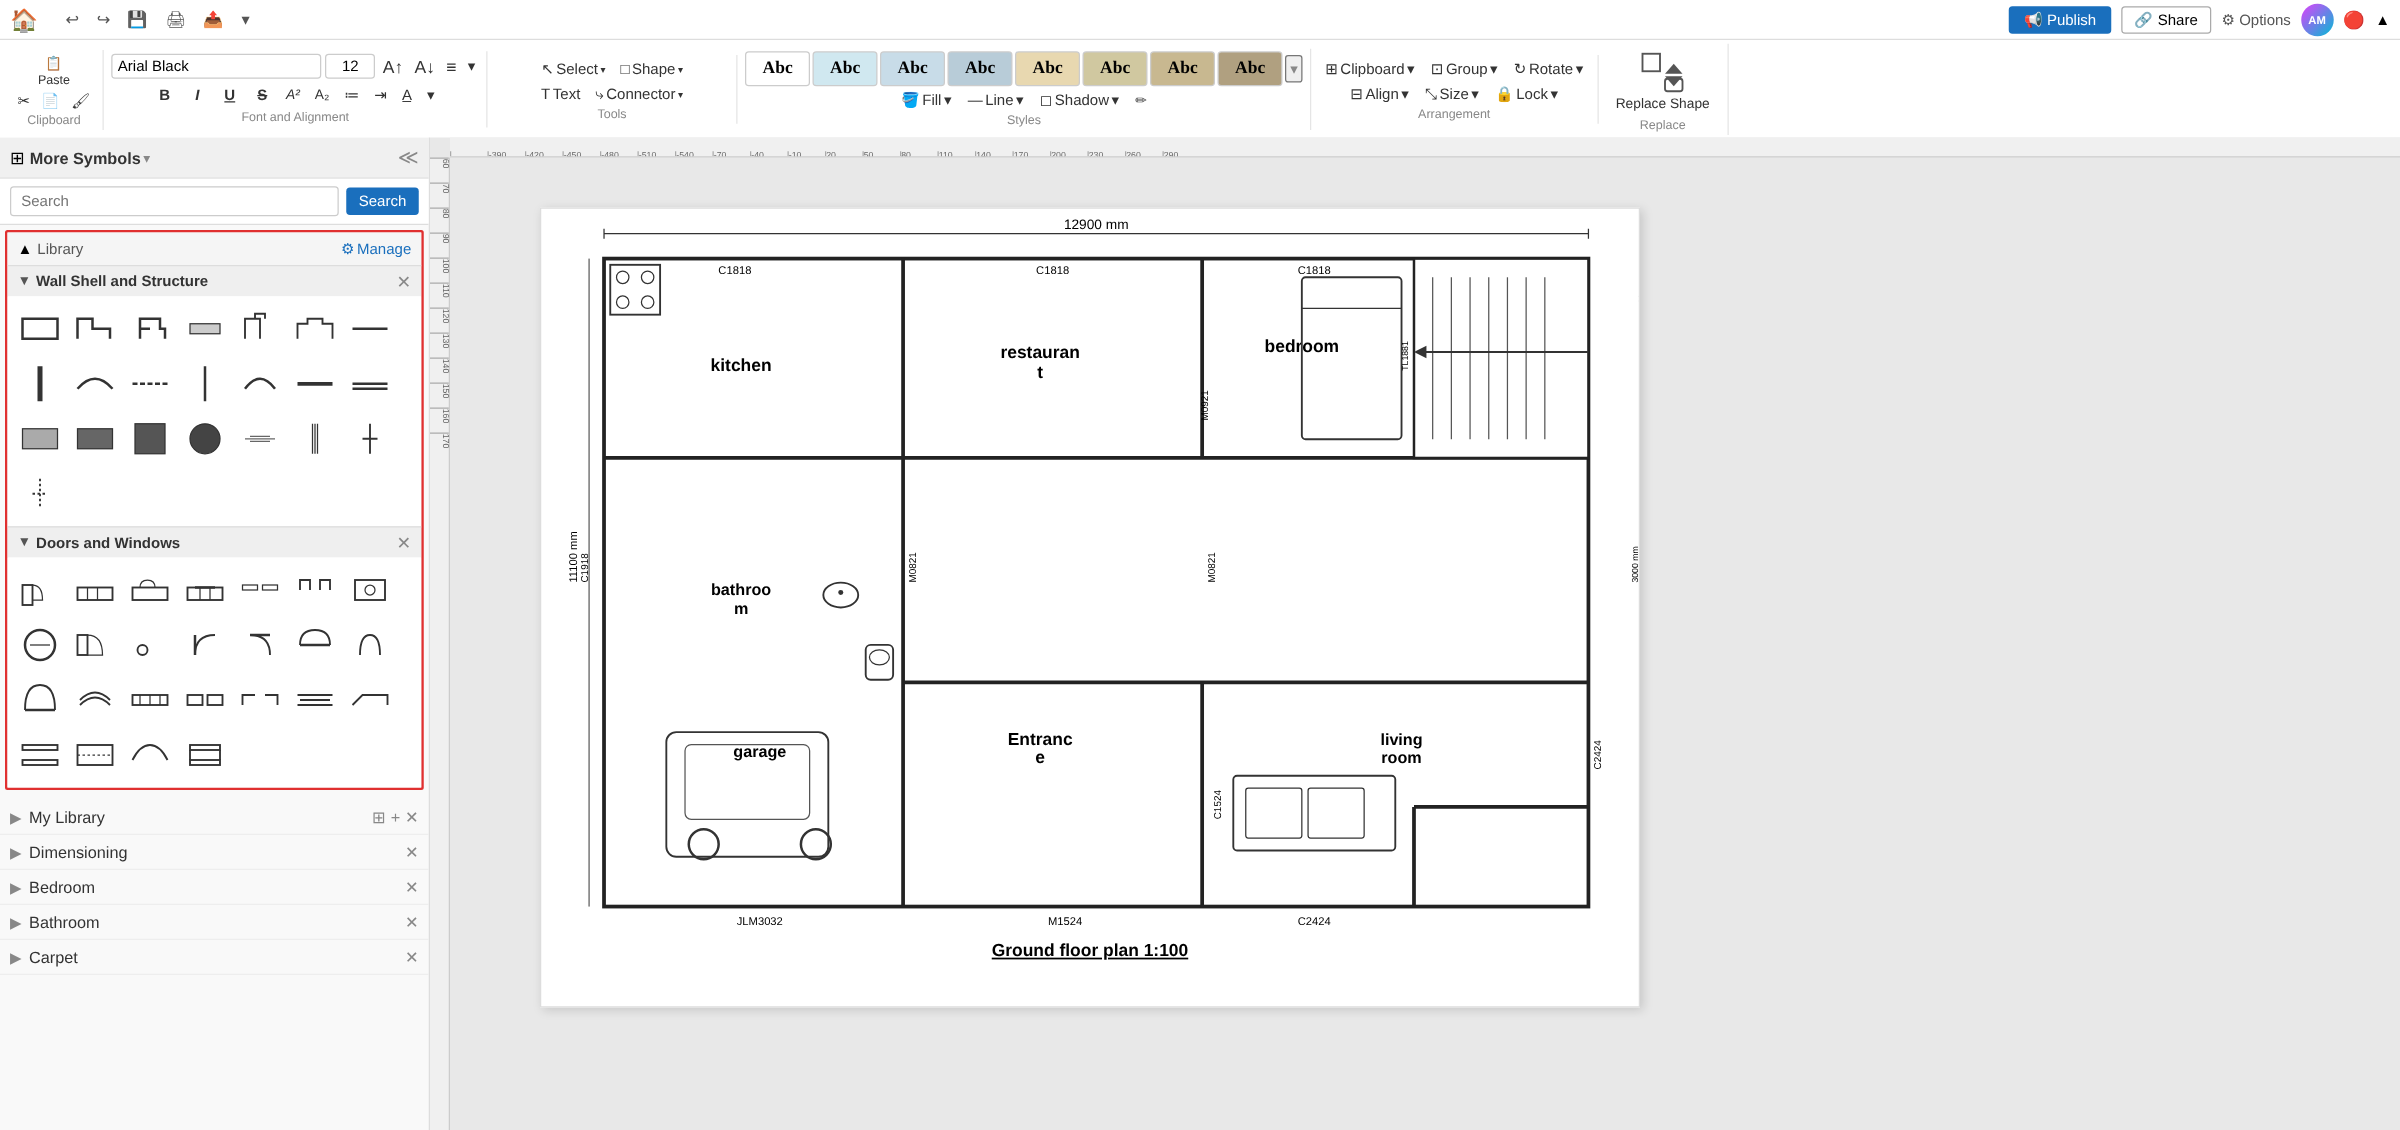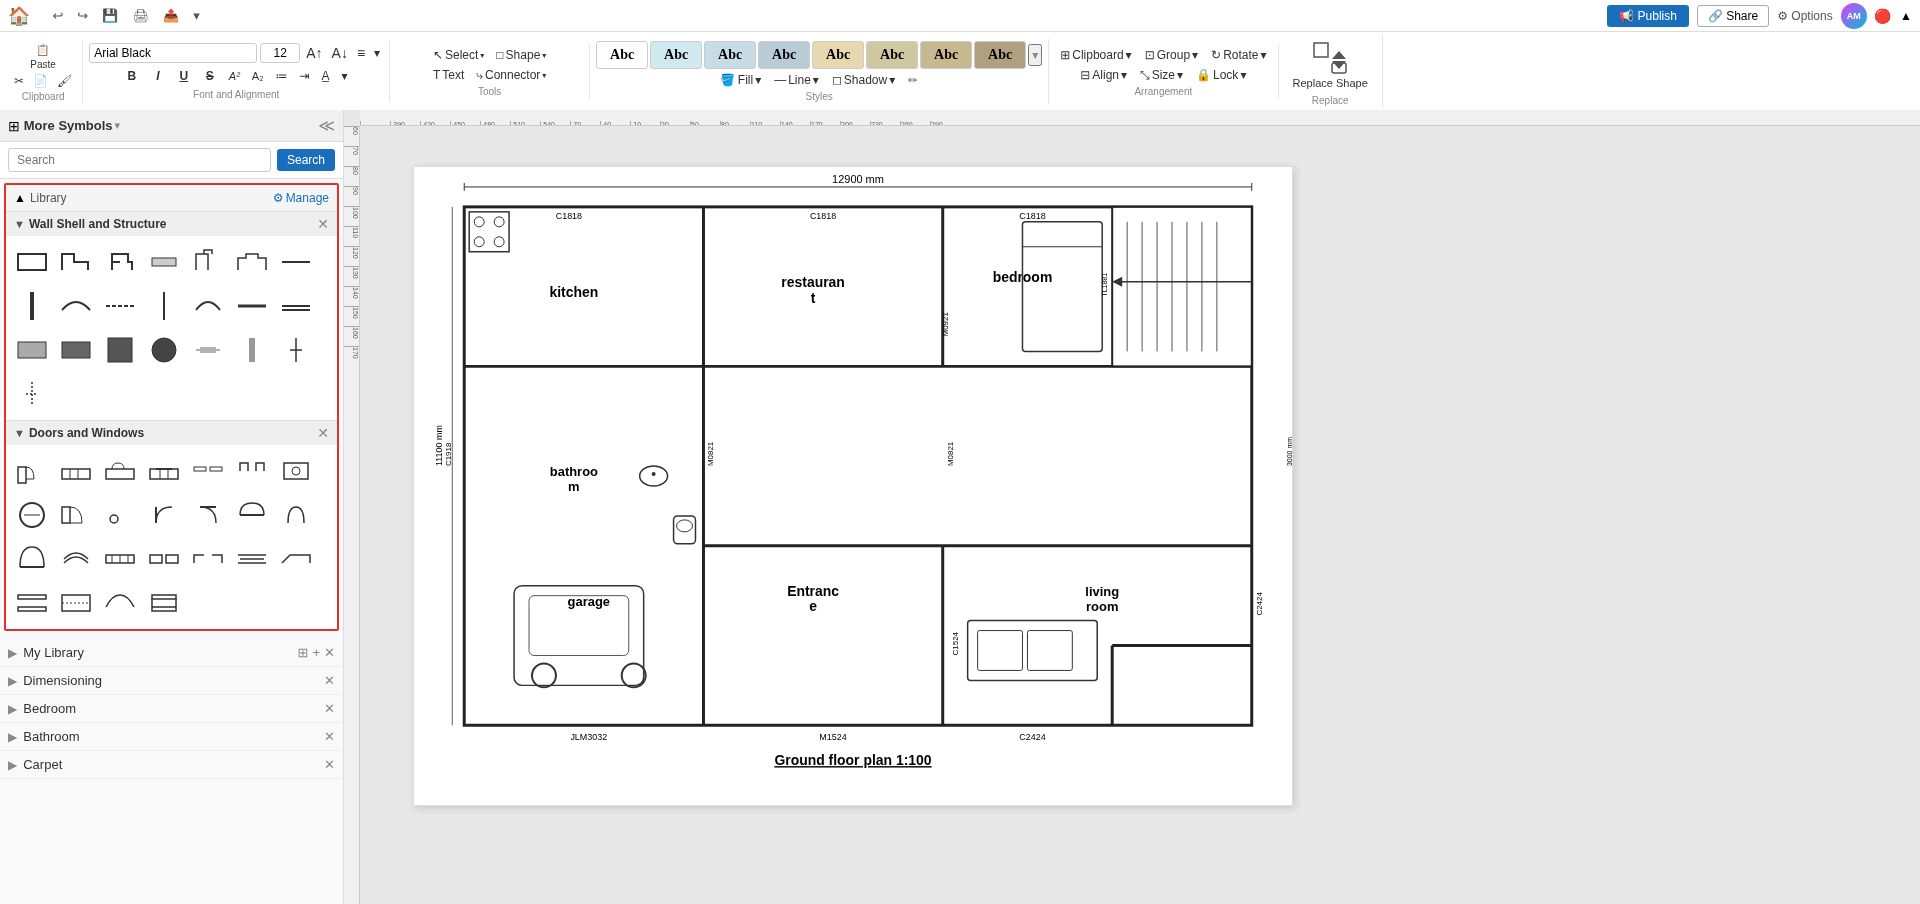--- a/index.html
+++ b/index.html
@@ -61,21 +61,21 @@
     .bottom-item-label { font-size: 13px; color: #333; }
     .bottom-item-right { margin-left: auto; display: flex; align-items: center; gap: 4px; }
 
     
     .canvas-area { position: absolute; top: 110px; left: 344px; right: 0; bottom: 0; background: #e8e8e8; overflow: hidden; }
     .ruler-top { position: absolute; top: 0; left: 16px; right: 0; height: 16px; background: #f0f0f0; border-bottom: 1px solid #ccc; overflow: hidden; }
     .ruler-left { position: absolute; top: 16px; left: 0; width: 16px; bottom: 0; background: #f0f0f0; border-right: 1px solid #ccc; }
     .canvas-content { position: absolute; top: 16px; left: 16px; right: 0; bottom: 0; overflow: hidden; }
 
     
-    .drawing-canvas { position: absolute; top: 40px; left: 53px; width: 880px; height: 640px; background: #fff; border: 1px solid #ddd; box-shadow: 2px 2px 8px rgba(0,0,0,0.15); text-decoration: underline; }
+    .drawing-canvas { position: absolute; top: 40px; left: 72px; width: 880px; height: 640px; background: #fff; border: 1px solid #ddd; box-shadow: 2px 2px 8px rgba(0,0,0,0.15); text-decoration: underline; }
 
     
     .ribbon-full { width: 100%; background: #fff; border-bottom: 1px solid #ddd; display: flex; flex-direction: column; }
     .ribbon-row { display: flex; align-items: stretch; padding: 2px 0; }
     .r-group { display: flex; flex-direction: column; align-items: center; padding: 2px 6px; border-right: 1px solid #e5e5e5; min-width: 60px; }
     .r-group-btns { display: flex; align-items: center; gap: 1px; flex: 1; }
     .r-group-label { font-size: 10px; color: #888; margin-top: 2px; }
     .r-btn { background: none; border: none; cursor: pointer; padding: 2px 5px; border-radius: 3px; display: flex; align-items: center; gap: 2px; font-size: 12px; color: #333; }
     .chevron { font-size: 8px; }
     .style-box { width: 52px; height: 28px; border: 1px solid #ccc; border-radius: 3px; display: flex; align-items: center; justify-content: center; cursor: pointer; background: #fff; }

